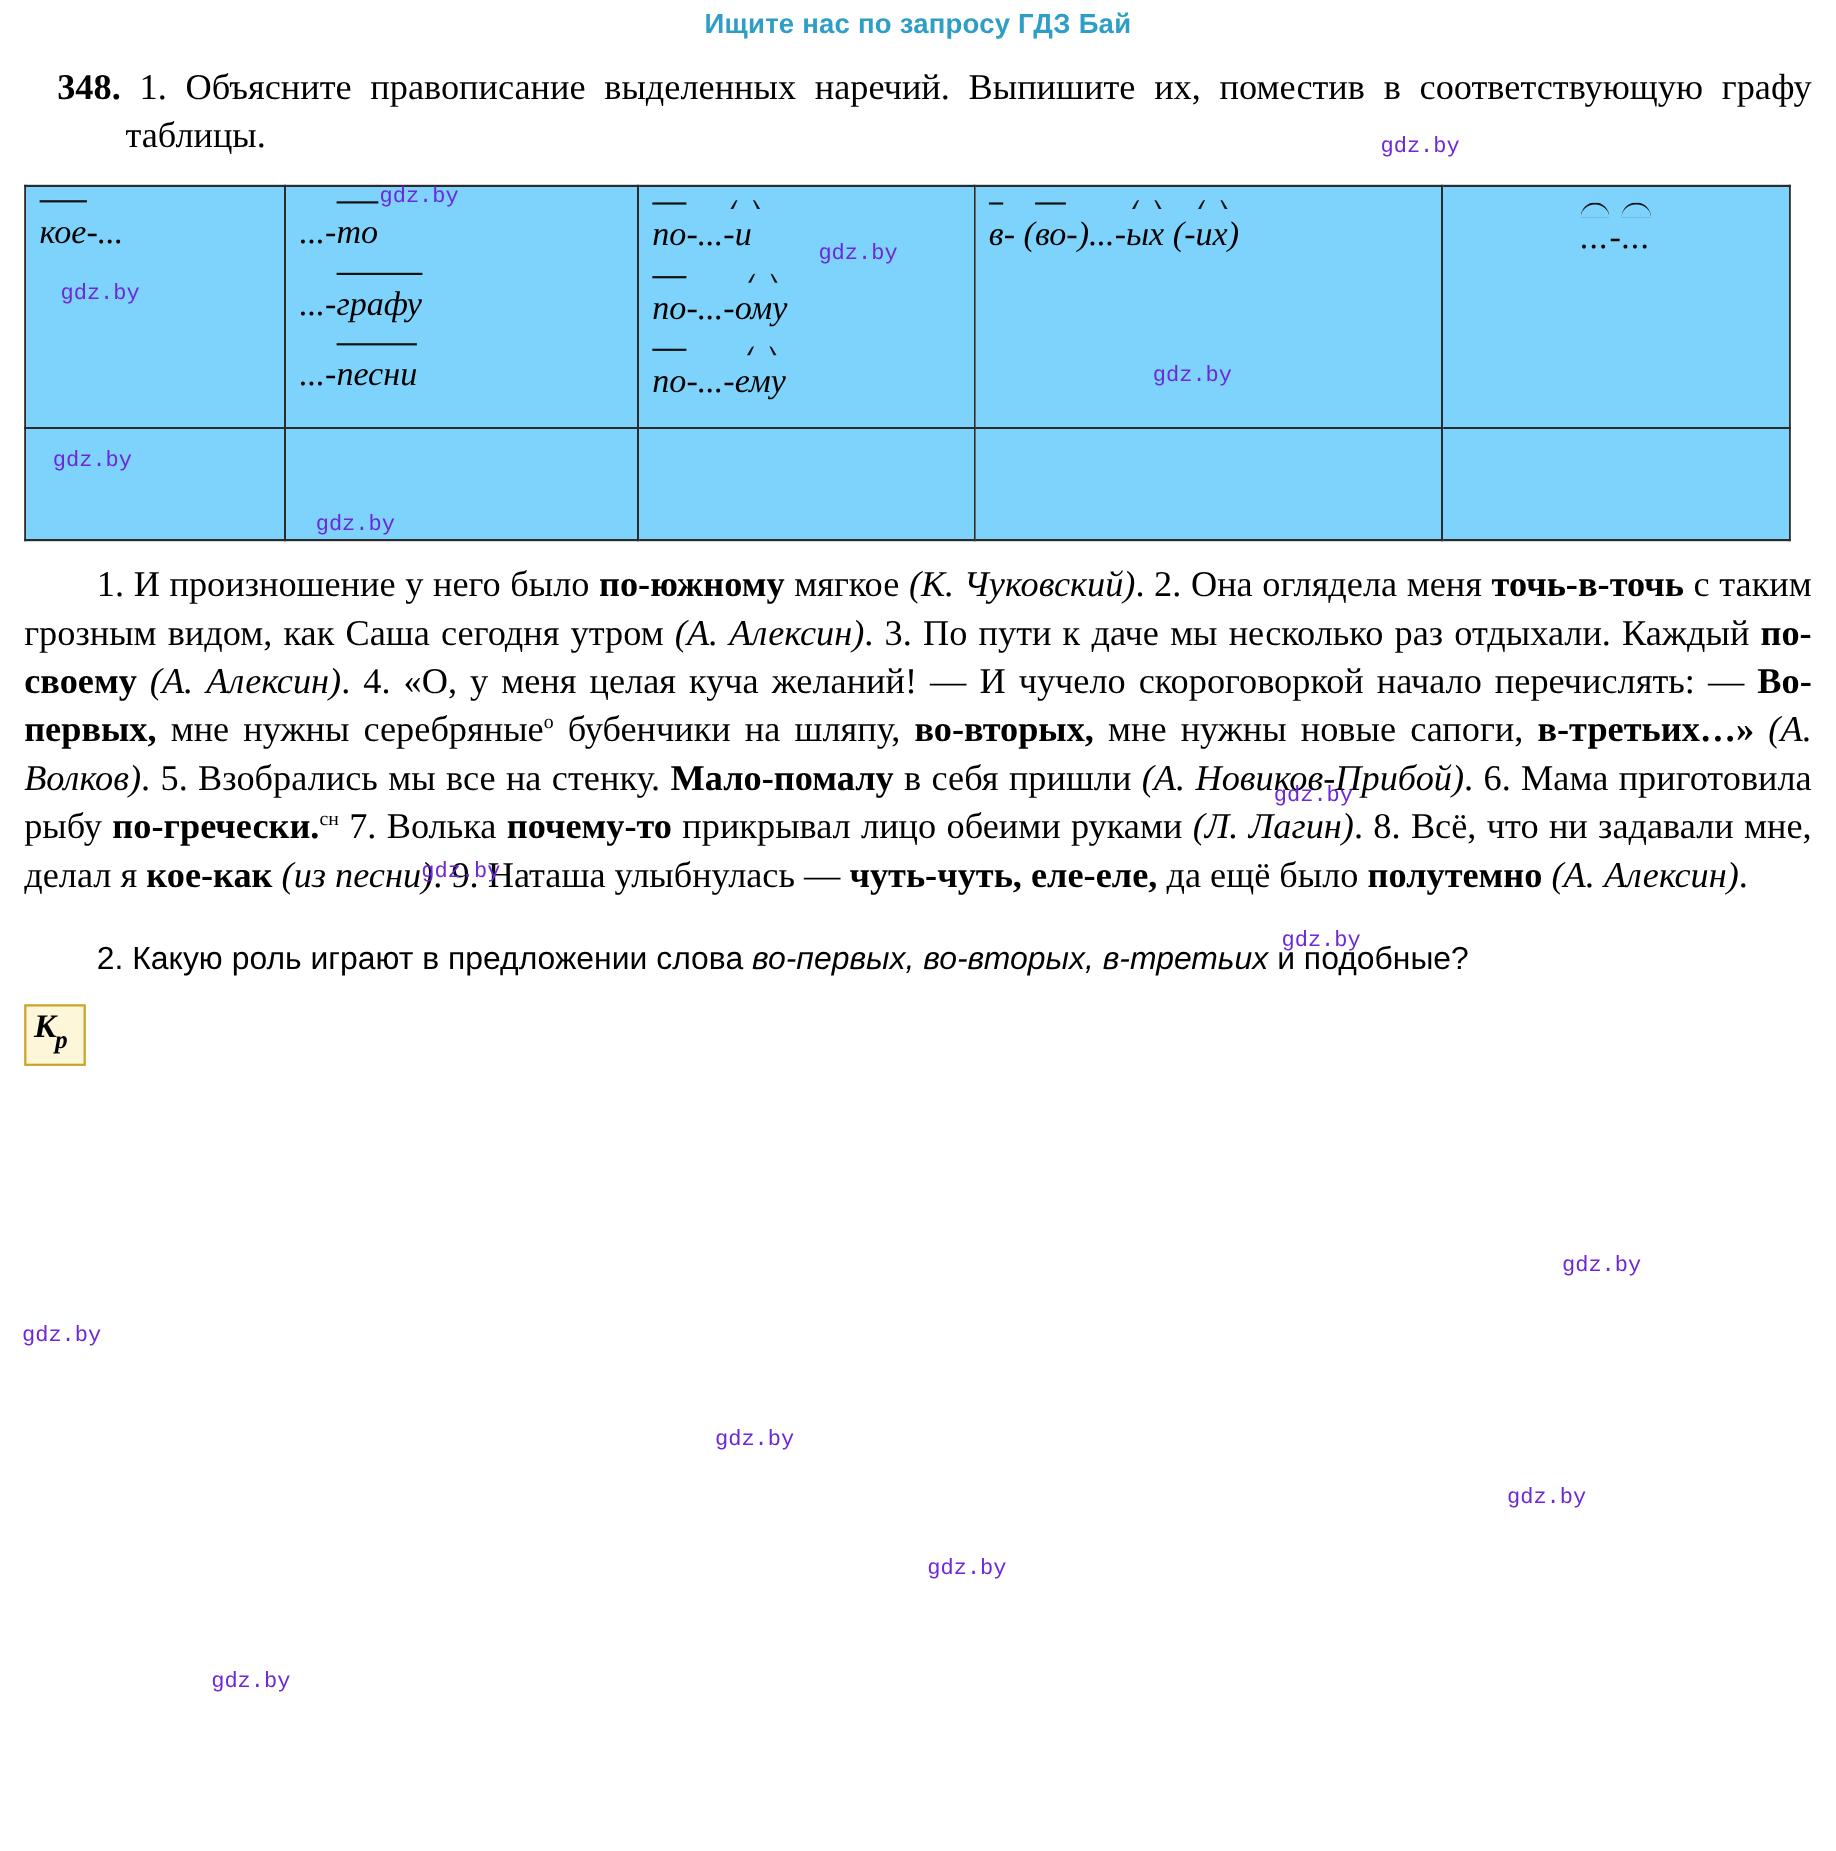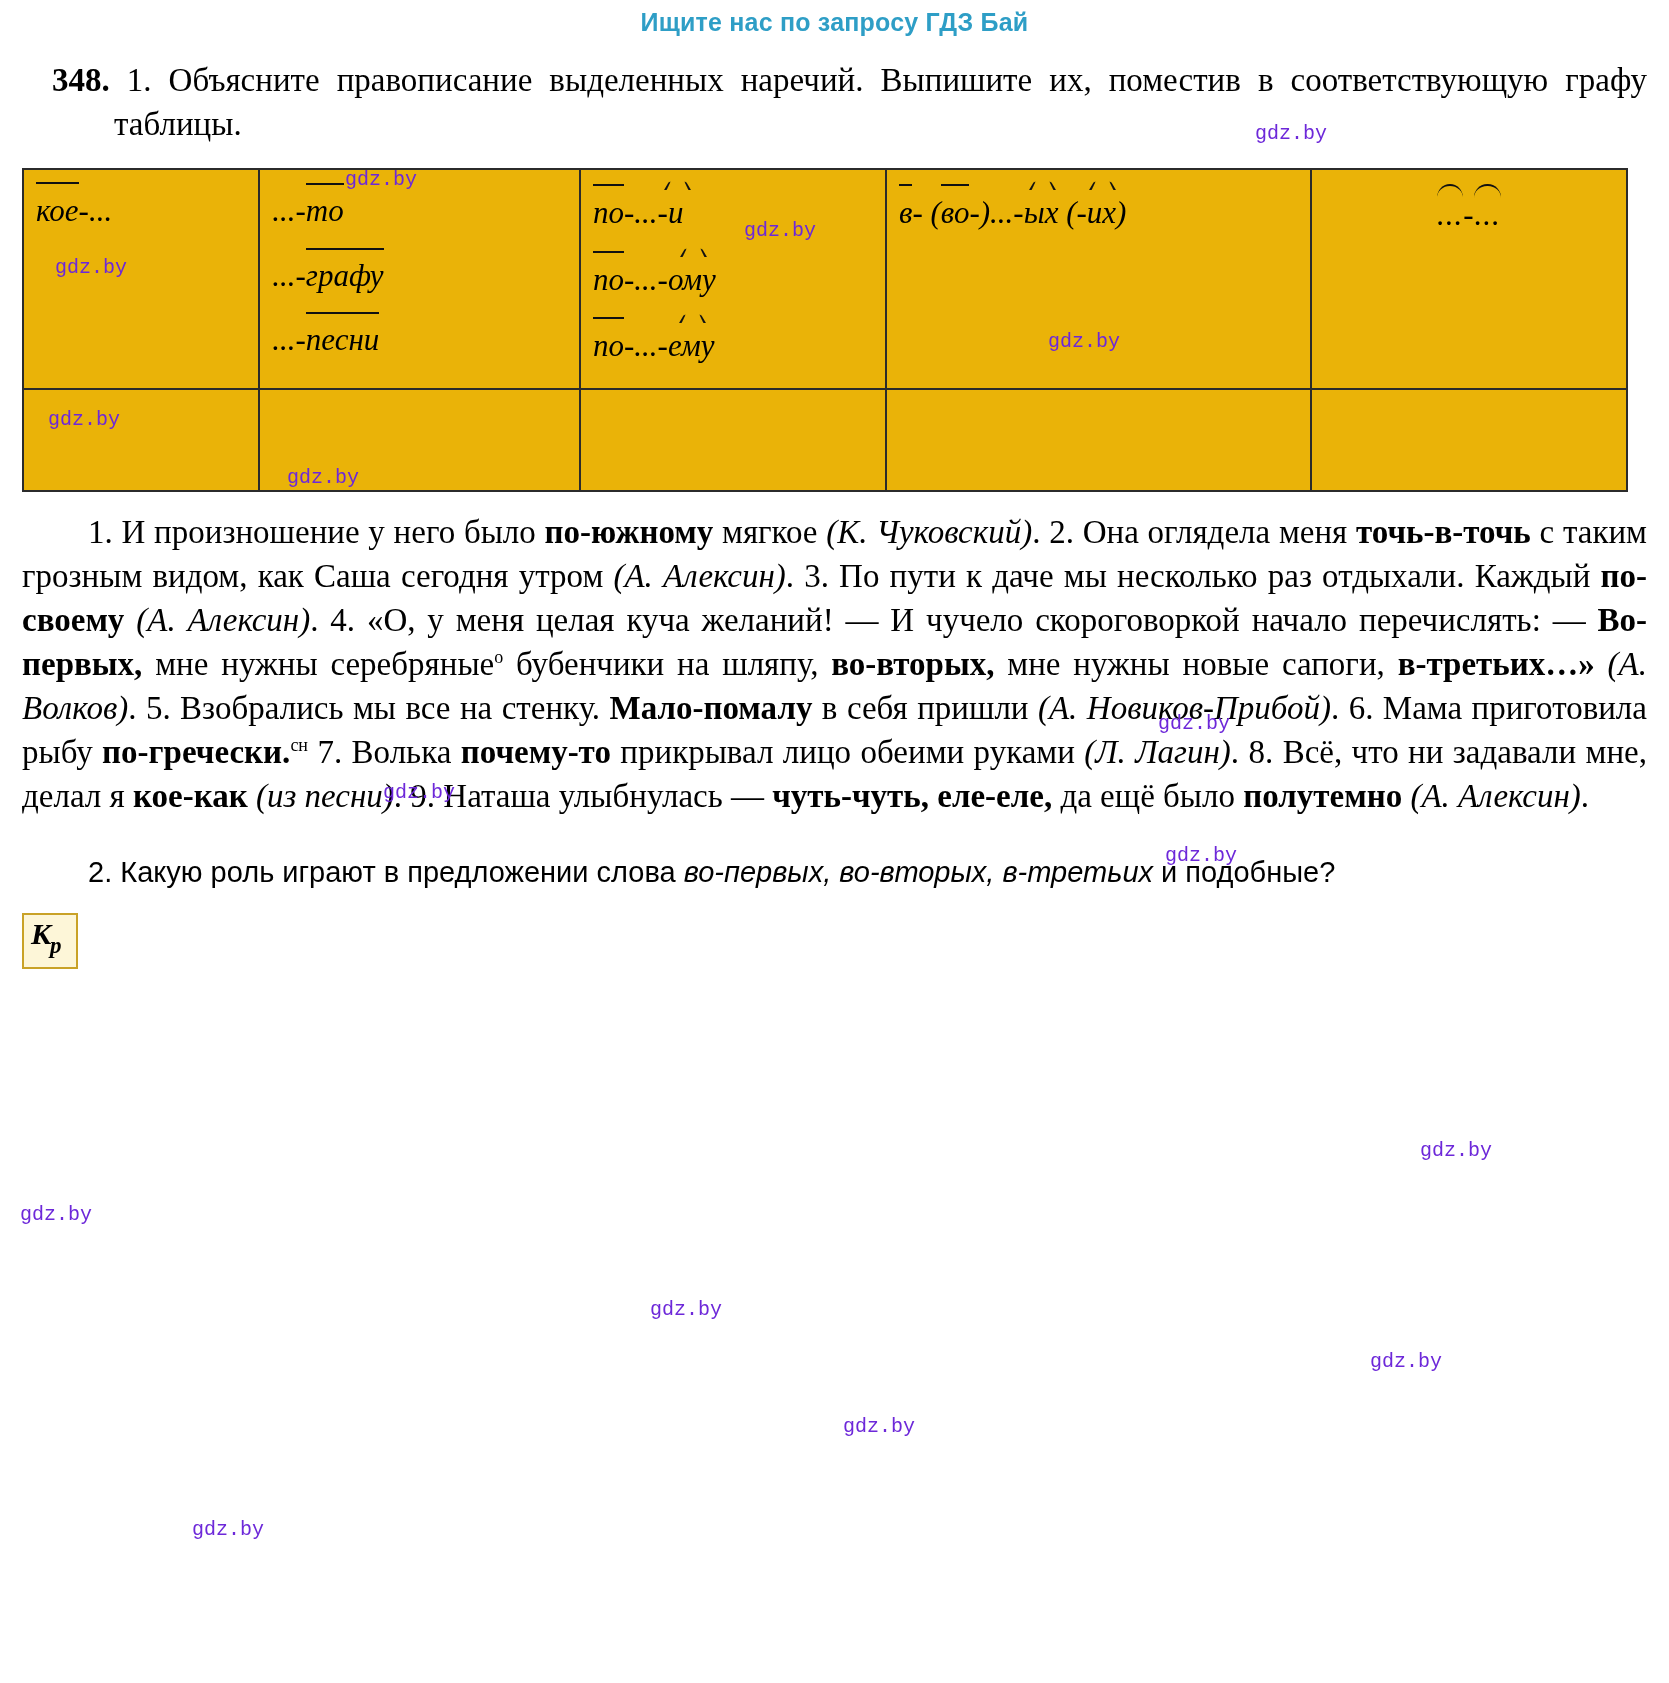--- a/index.html
+++ b/index.html
@@ -50,21 +50,21 @@
 
   
   table.scheme {
     border-collapse: collapse;
     width: 1606px;
     margin: 22px 0 0 0;
     table-layout: fixed;
   }
   table.scheme td {
     border: 2px solid #2b2b2b;
-    background: #eab308;
+    background: #7dd3fc;
     vertical-align: top;
     padding: 14px 12px 18px 12px;
     position: relative;
   }
   table.scheme tr.empty-row td {
     height: 84px;
     padding: 8px 12px;
   }
   .cellline {
     font-family: "Liberation Serif", serif;

